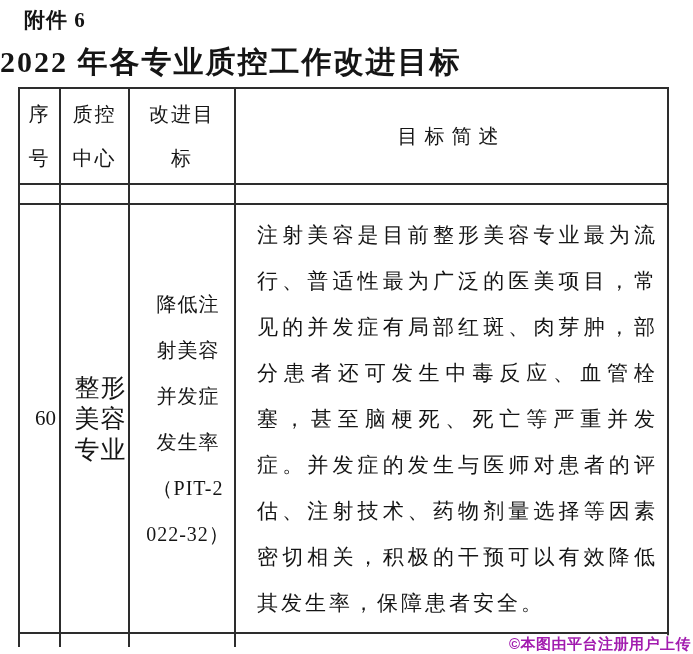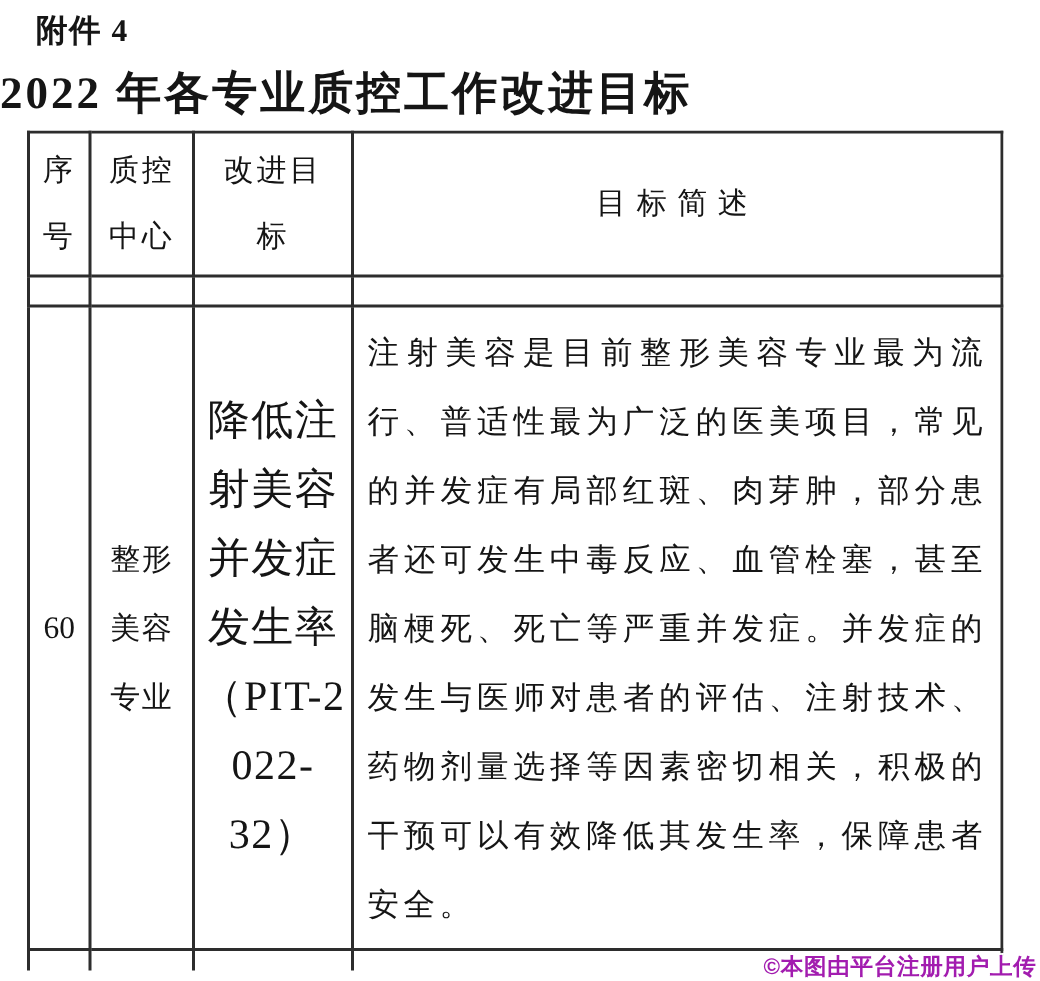--- a/index.html
+++ b/index.html
@@ -66,34 +66,34 @@
     white-space: pre-line;
     letter-spacing: 2px;
   }
   tr.r-head td.h-desc {
     letter-spacing: 7px;
     white-space: normal;
   }
 
   tr.r-thin td { height: 18px; }
 
-  tr.r-main td { height: 427px; }
+  tr.r-main td { height: 427px; padding-left: 12px; }
 
   td.c-index {
     font-size: 21px;
     letter-spacing: 0;
   }
   td.c-center {
-    font-size: 20px;
-    line-height: 46px;
+    font-size: 25px;
+    line-height: 31px;
     white-space: pre-line;
     letter-spacing: 1px;
   }
   td.c-goal {
-    font-size: 28px;
+    font-size: 20px;
     line-height: 46px;
     white-space: pre-line;
     letter-spacing: 1px;
   }
   td.c-desc {
     text-align: justify;
   }
   .desc-inner {
     padding: 0 9px;
     font-size: 21px;
@@ -117,21 +117,21 @@
       -1px -1px 0 #ffffff,
        1px -1px 0 #ffffff,
       -1px  1px 0 #ffffff,
        1px  1px 0 #ffffff,
        0 0 3px #ffffff;
   }
 </style>
 </head>
 <body>
 
-<div class="attachment">附件 4</div>
+<div class="attachment">附件 6</div>
 
 <h1 class="title">2022 年各专业质控工作改进目标</h1>
 
 <div class="table-wrap">
   <table class="doc-table">
     <colgroup>
       <col style="width:41px">
       <col style="width:69px">
       <col style="width:106px">
       <col style="width:433px">

